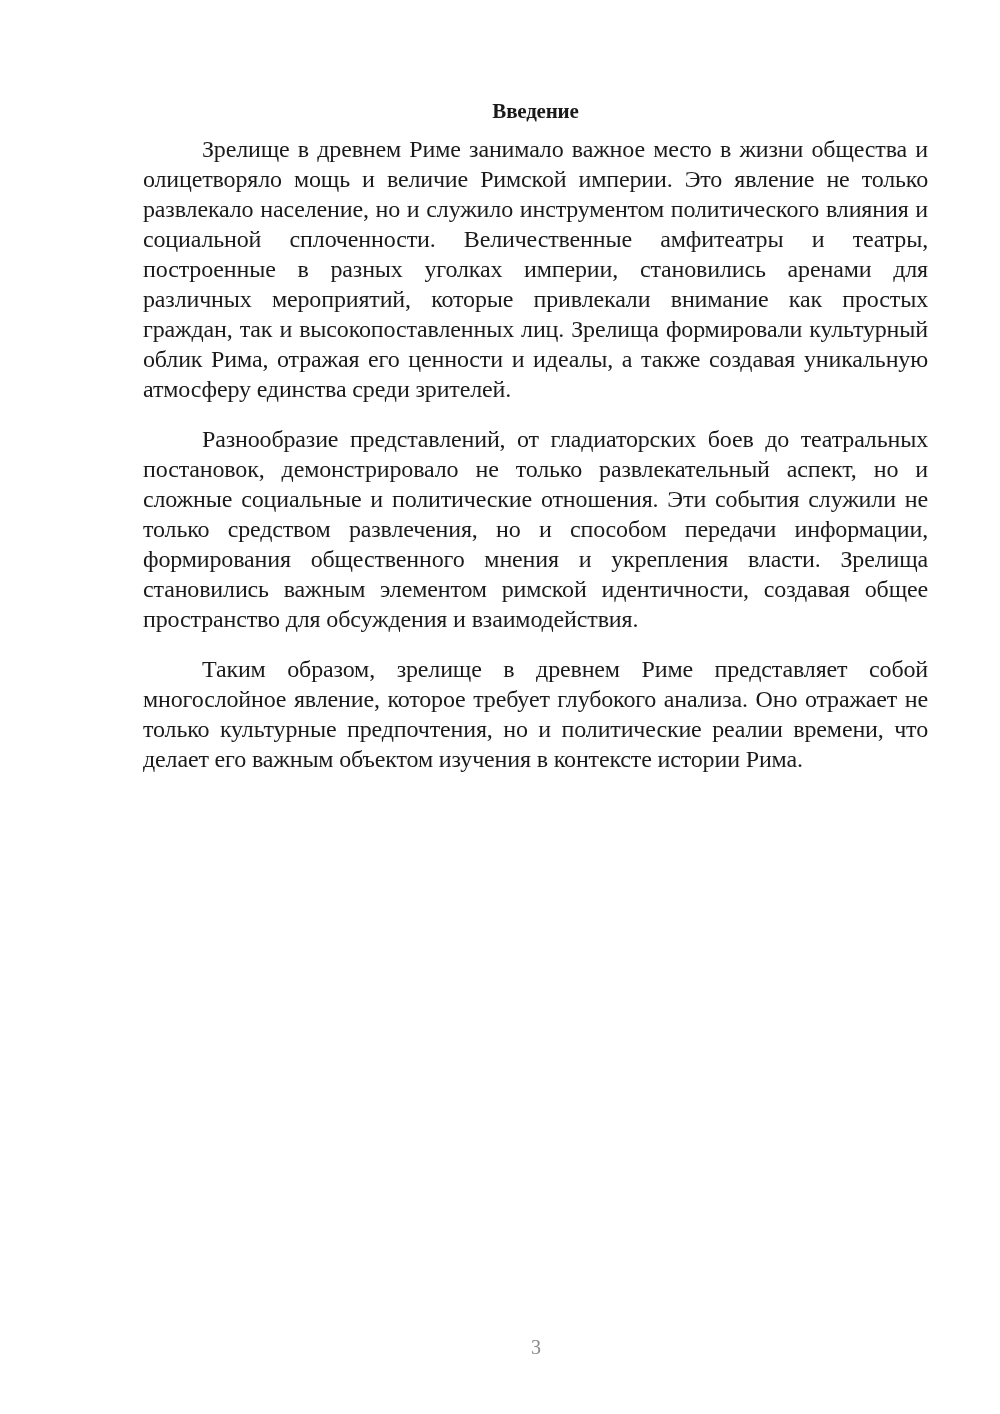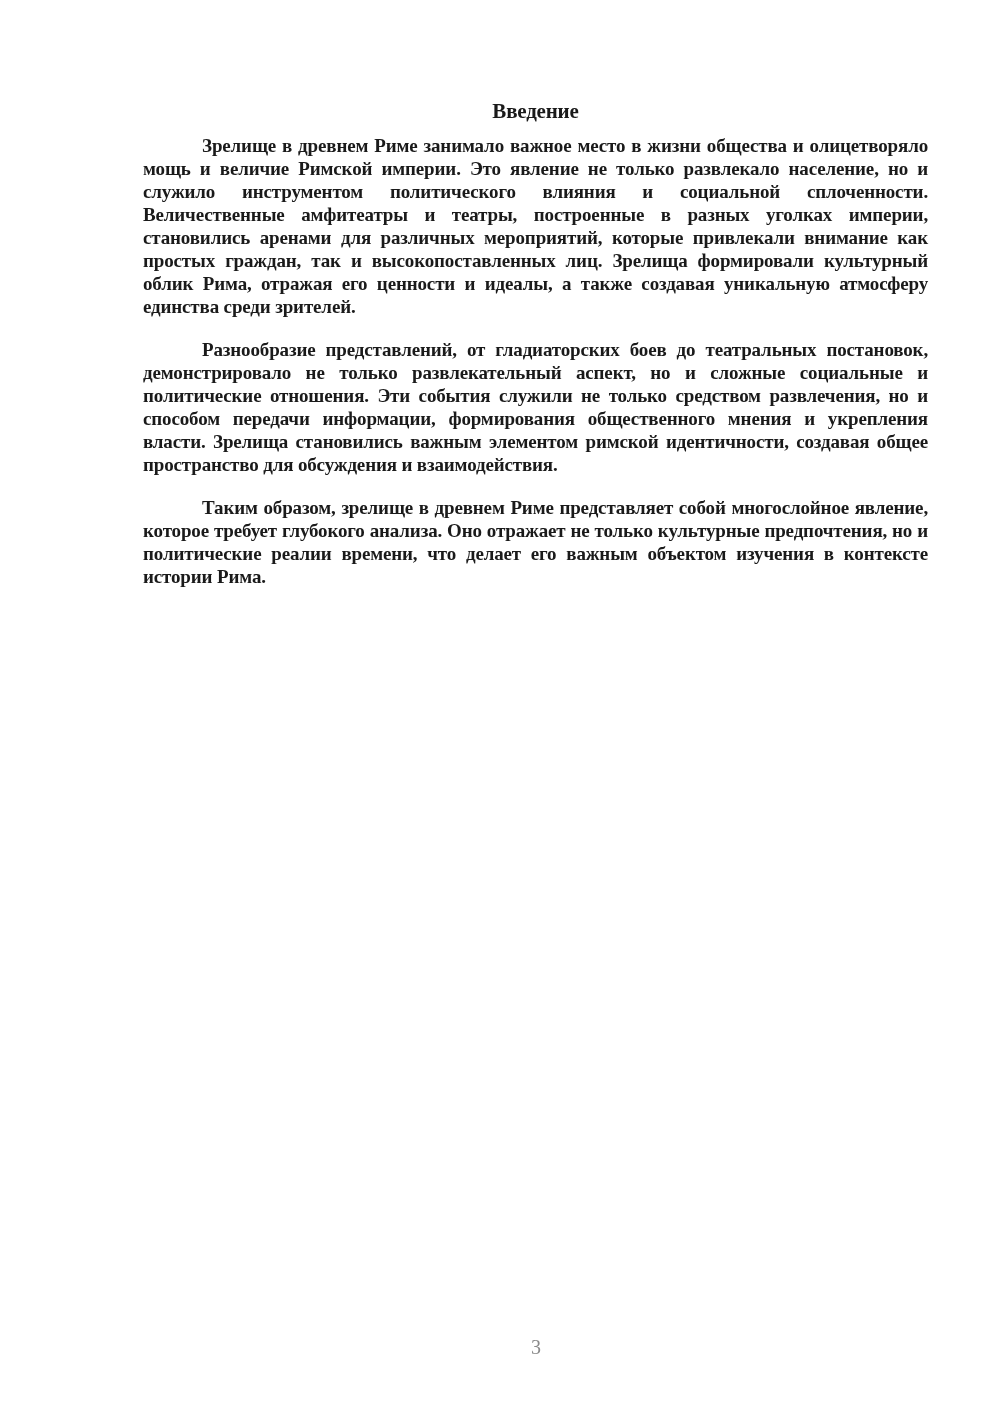--- a/index.html
+++ b/index.html
@@ -32,26 +32,25 @@
       text-align: center;
       font-weight: bold;
       font-size: 21px;
       line-height: 30px;
       margin: 0 0 8px 0;
       padding-left: 0;
       letter-spacing: -0.2px;
     }
     .para {
       margin: 0 0 20px 0;
-      font-size: 19px;
-      line-height: 23px;
+      font-size: 24px;
+      line-height: 30px;
       text-align: justify;
       text-indent: 59px;
       letter-spacing: -0.15px;
-      font-weight: bold;
     }
     .para.p2 { margin-top: 12px; }
     .page-number {
       position: absolute;
       top: 1334px;
       left: 0;
       width: 1000px;
       padding-left: 72px;
       box-sizing: border-box;
       text-align: center;

